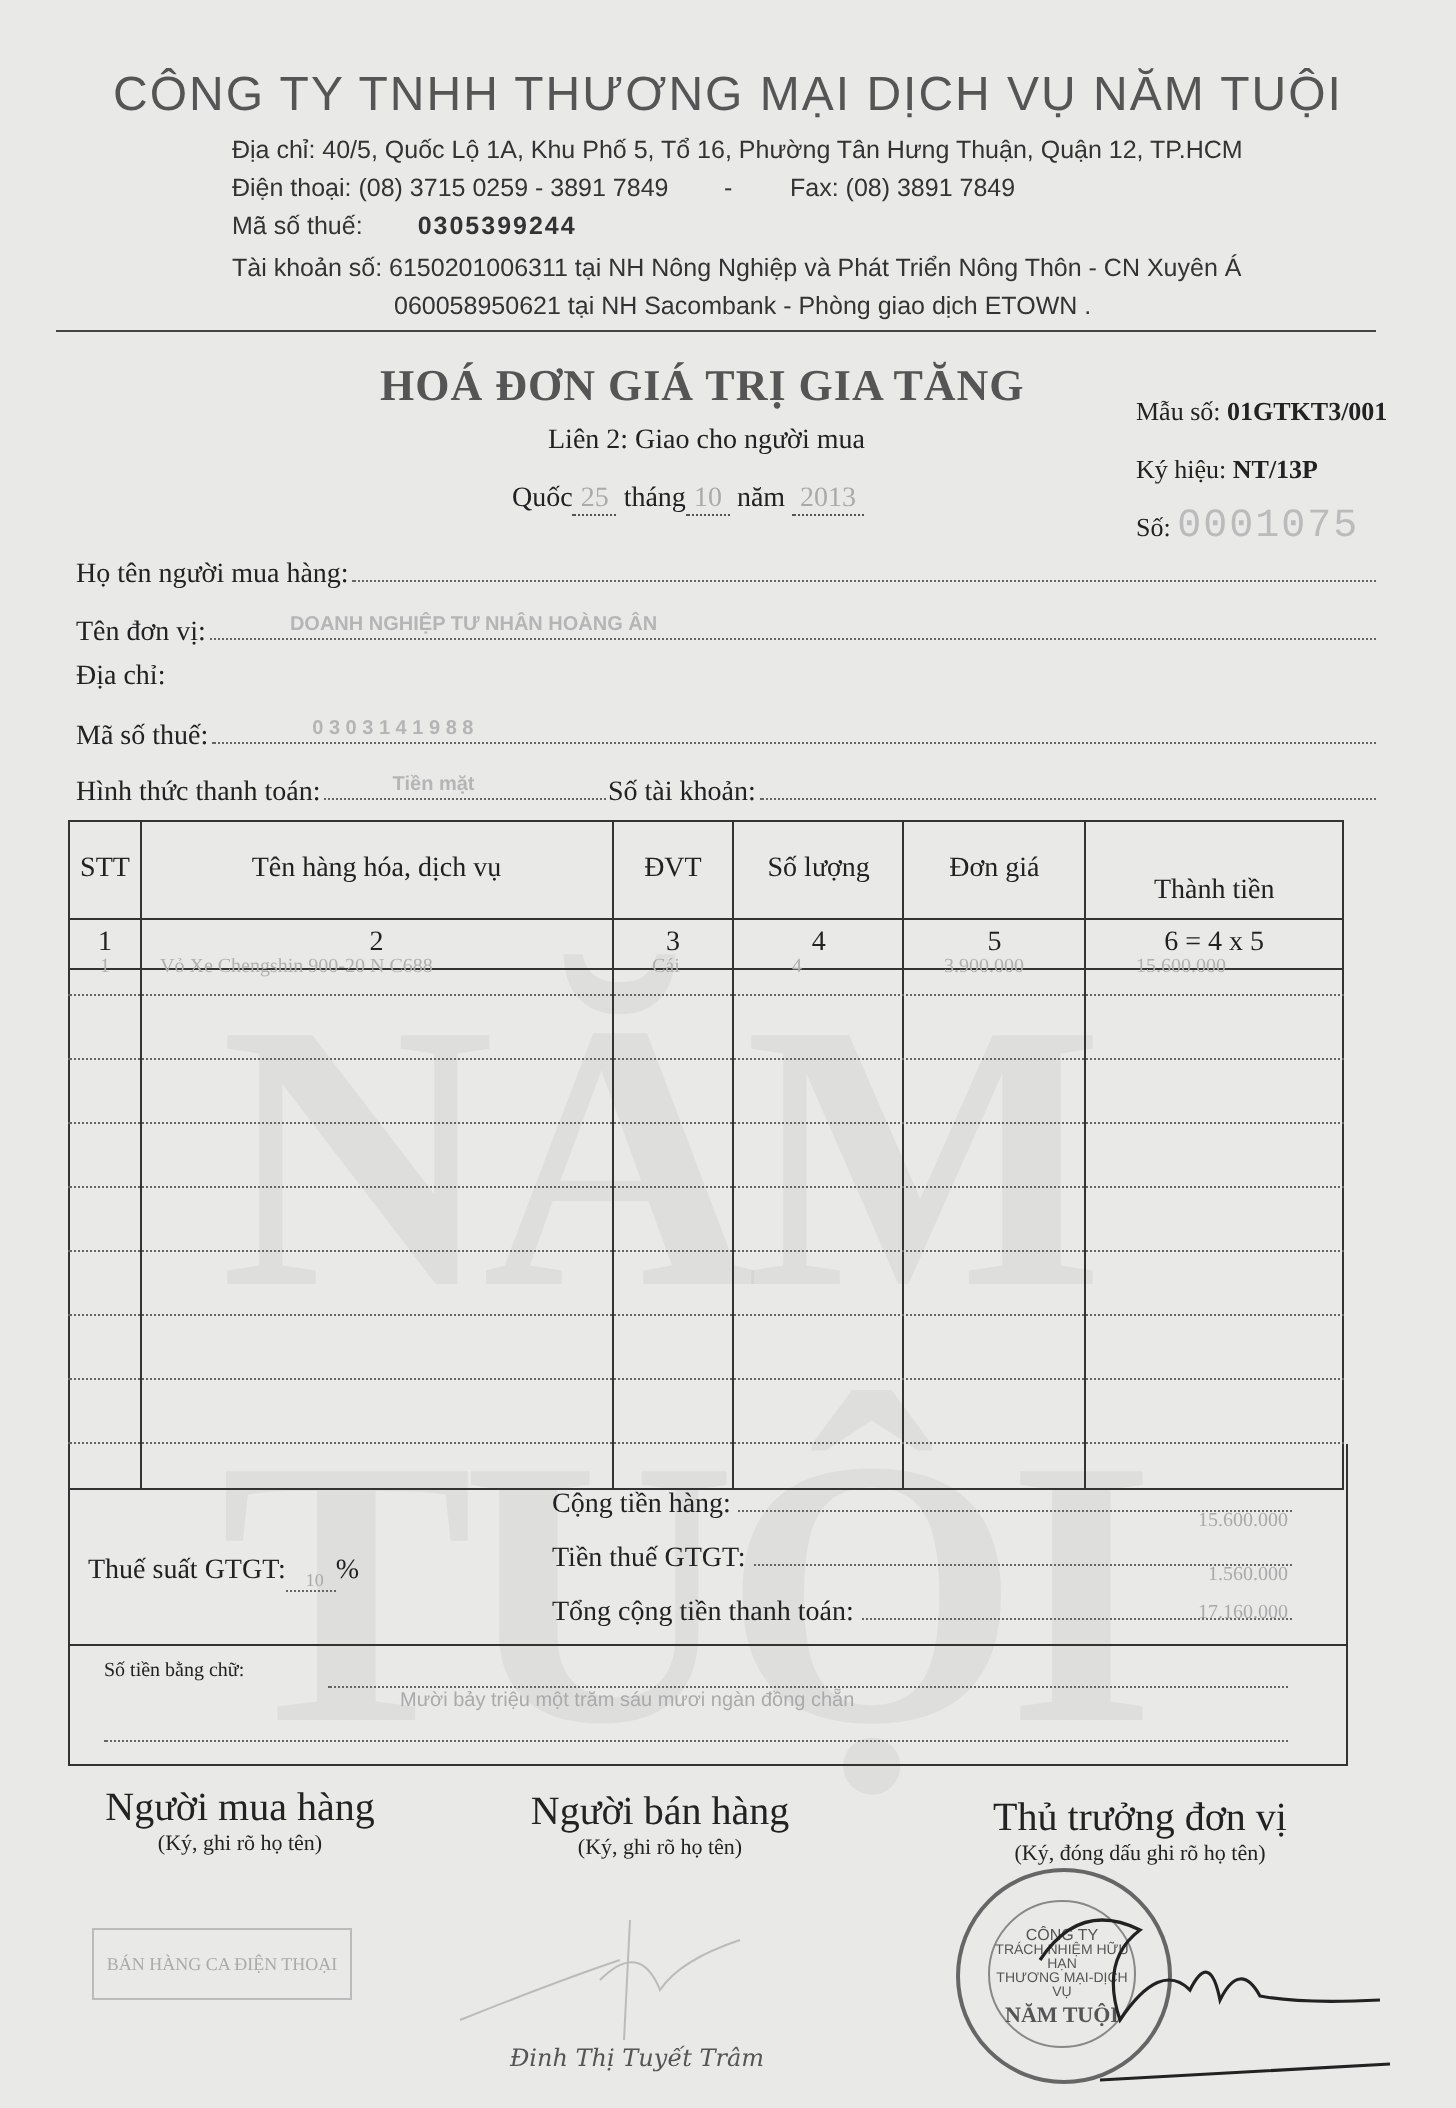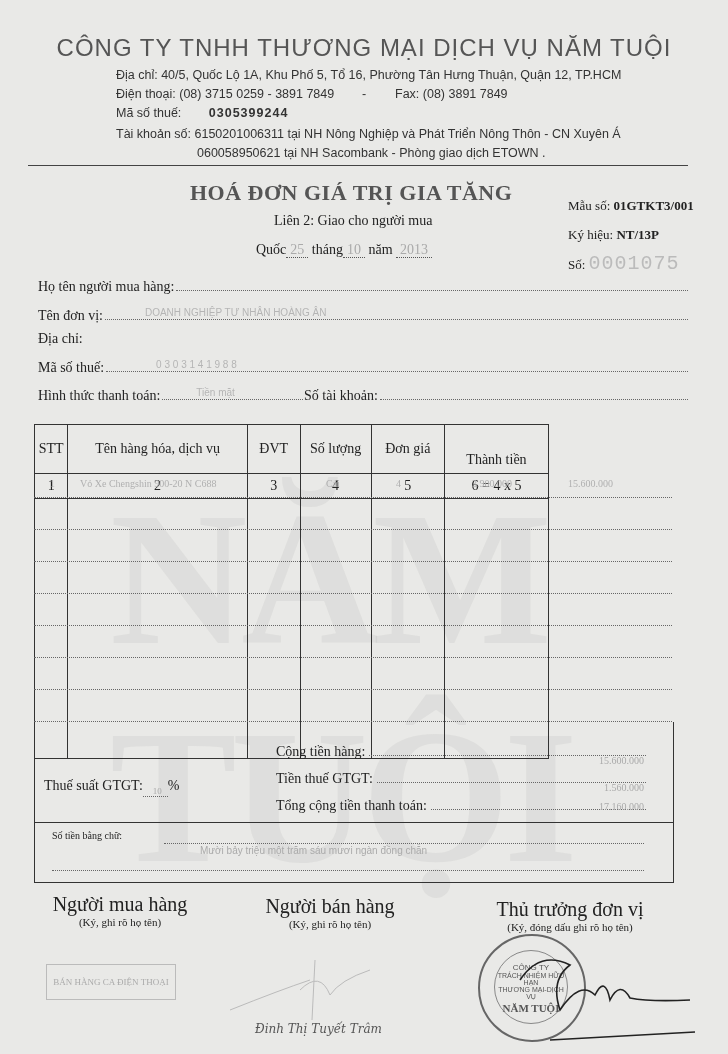--- a/index.html
+++ b/index.html
@@ -20,24 +20,24 @@
   .hdr-rule { left: 28px; width: 660px; top: 165px; height: 0; border-top: 1.5px solid #444; }
   .title { left: 190px; top: 180px; font-size: 22px; font-weight: bold; color: #555; letter-spacing: 0.5px; }
   .subtitle { left: 274px; top: 213px; font-size: 14px; }
   .dateline { left: 256px; top: 242px; font-size: 14px; }
   .dateline .val { font-size: 14px; color: #aaa; border-bottom: 1px dotted #555; padding: 0 4px; }
   .meta { left: 568px; font-size: 13px; }
   .meta b { font-weight: bold; }
   .so-val { font-family: "Liberation Mono", monospace; font-size: 20px; color: #bbb; letter-spacing: 1px; }
   .field { left: 38px; font-size: 14px; width: 650px; display: flex; align-items: baseline; }
   .field .lbl { white-space: nowrap; }
-  .field .dots { flex: 1; border-bottom: 1.5px dotted #666; position: relative; height: 14px; margin-left: 2px; }
+  .field .dots { flex: 1; border-bottom: 1.5px dotted #666; position: relative; height: 14px; margin-left: 2px; font-weight: bold; }
   .field .fv { position: absolute; left: 40px; bottom: 1px; font-family: "Liberation Sans", sans-serif; font-size: 10px; color: #b5b5b5; white-space: nowrap; }
   table.items {
-    position: absolute; left: 34px; top: 424px; width: 515px; border-collapse: collapse;
+    position: absolute; left: 34px; top: 410px; width: 638px; border-collapse: collapse;
     font-size: 14px;
   }
   table.items td, table.items th { border: 1px solid #333; text-align: center; font-weight: normal; padding: 0; }
   table.items th { height: 26px; }
   table.items tr.num td { height: 24px; }
   .body-row td { height: 259px; vertical-align: top; position: relative; }
   .item-lines { position: absolute; left: 34px; top: 466px; width: 638px; }
   .item-line { height: 32px; border-bottom: 1.5px dotted #666; position: relative; box-sizing: border-box; }
   .cell-val { position: absolute; top: 12px; font-size: 10px; color: #b0b0b0; white-space: nowrap; }
   .totals-box { left: 34px; top: 722px; width: 638px; height: 100px; border-left: 1px solid #333; border-right: 1px solid #333; border-bottom: 1.5px solid #333; }

